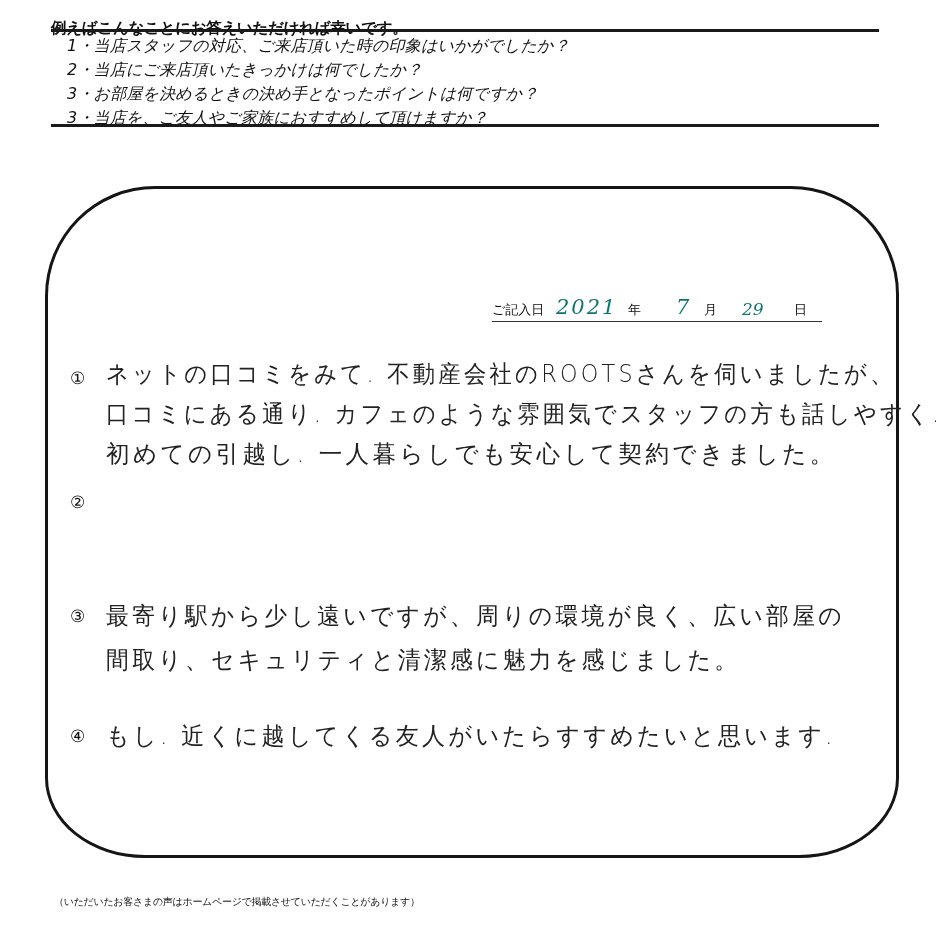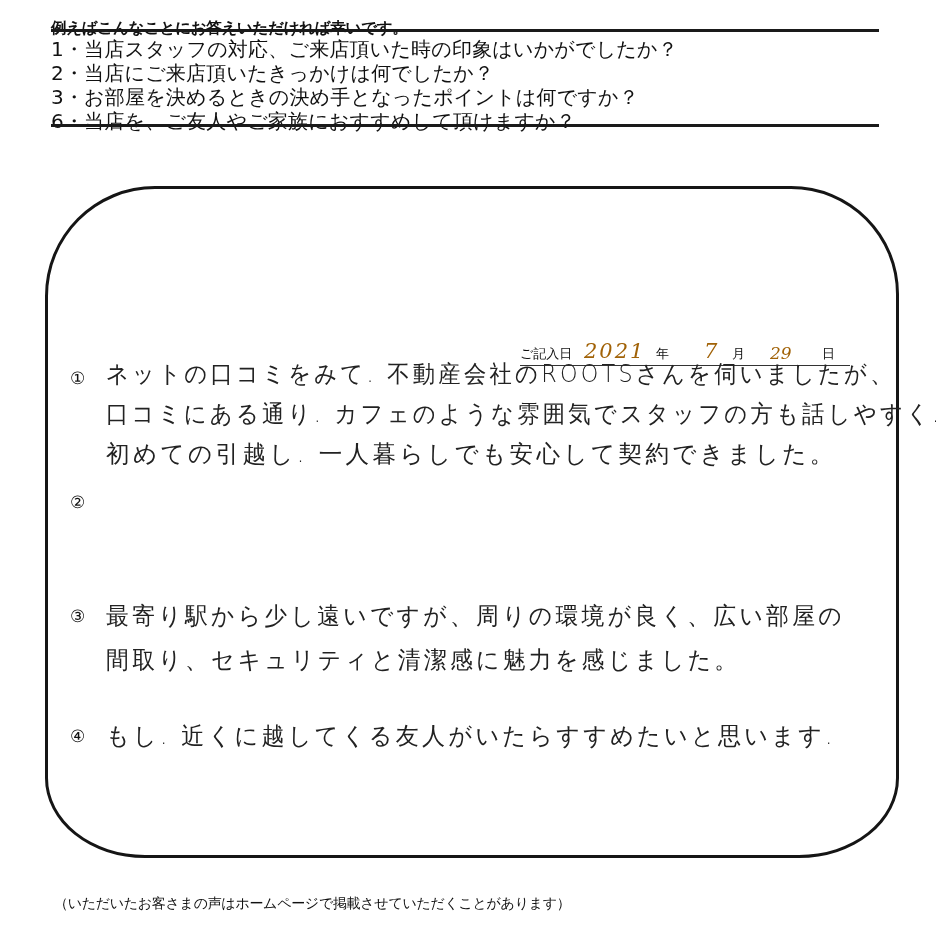--- a/index.html
+++ b/index.html
@@ -3,56 +3,56 @@
 <meta charset="utf-8">
 <style>
   html, body { margin: 0; padding: 0; background: #ffffff; }
   body { width: 936px; height: 944px; position: relative; overflow: hidden;
          font-family: "DejaVu Sans", "Liberation Sans", sans-serif; color: #111; }
 
   .header { position: absolute; left: 51px; top: 6px; width: 828px; }
   .header-title { position: absolute; left: 0; top: 12px; font-size: 15.5px; font-weight: bold;
                   letter-spacing: -0.3px; white-space: nowrap; }
   .header-rule-top { position: absolute; left: 0; top: 23px; width: 828px; height: 3px; background: #1a1a1a; }
-  .q { position: absolute; left: 0; font-size: 20px; white-space: nowrap; letter-spacing: 0.2px; }
+  .q { position: absolute; left: 16px; font-size: 16px; white-space: nowrap; letter-spacing: 0.2px; font-style: italic; }
   .q1 { top: 30px; } .q2 { top: 54px; text-align: right; } .q3 { top: 78px; text-align: center; } .q4 { top: 102px; }
   .header-rule-bottom { position: absolute; left: 0; top: 118px; width: 828px; height: 3px; background: #1a1a1a; }
 
   .card { position: absolute; left: 45px; top: 186px; width: 848px; height: 666px;
           border: 3px solid #151515; border-radius: 110px 108px 100px 100px / 110px 108px 80px 80px;
           box-sizing: content-box; }
 
-  .date-row { position: absolute; left: 520px; top: 292px; width: 330px; height: 30px; margin-top: 44px; }
+  .date-row { position: absolute; left: 492px; top: 292px; width: 330px; height: 30px; }
   .date-rule { position: absolute; left: 0; bottom: 0; width: 330px; height: 1.5px; background: #333; }
   .date-label { position: absolute; left: 0; bottom: 3px; font-size: 13px; }
-  .hand { font-family: "DejaVu Serif", serif; font-style: italic; color: #a16207; }
+  .hand { font-family: "DejaVu Serif", serif; font-style: italic; color: #0f766e; }
   .date-year { position: absolute; left: 64px; bottom: 3px; font-size: 21px; letter-spacing: 2px; }
   .date-unit { position: absolute; bottom: 3px; font-size: 13px; }
   .u-year { left: 136px; } .u-month { left: 212px; } .u-day { left: 302px; }
   .date-month { position: absolute; left: 184px; bottom: 3px; font-size: 21px; }
   .date-day { position: absolute; left: 250px; bottom: 3px; font-size: 17px; }
 
   .ans { position: absolute; left: 70px; width: 790px; }
   .ans .num { position: absolute; left: 0; font-size: 17px; font-family: "DejaVu Serif", serif; }
   .ans .line { position: absolute; left: 36px; font-size: 24px; letter-spacing: 3.5px; white-space: nowrap;
                font-family: "DejaVu Sans", sans-serif; font-weight: 200; color: #222; transform-origin: left center; }
   .a1 { top: 358px; } .a2 { top: 488px; } .a3 { top: 600px; } .a4 { top: 720px; }
 
-  .footer { position: absolute; left: 54px; top: 895px; font-size: 14px; white-space: nowrap; letter-spacing: -0.3px; }
+  .footer { position: absolute; left: 54px; top: 895px; font-size: 10px; white-space: nowrap; letter-spacing: -0.3px; }
 </style>
 </head>
 <body>
 
 <div class="header">
   <div class="header-title">例えばこんなことにお答えいただければ幸いです。</div>
   <div class="header-rule-top"></div>
   <div class="q q1">1・当店スタッフの対応、ご来店頂いた時の印象はいかがでしたか？</div>
   <div class="q q2">2・当店にご来店頂いたきっかけは何でしたか？</div>
   <div class="q q3">3・お部屋を決めるときの決め手となったポイントは何ですか？</div>
-  <div class="q q4">6・当店を、ご友人やご家族におすすめして頂けますか？</div>
+  <div class="q q4">3・当店を、ご友人やご家族におすすめして頂けますか？</div>
   <div class="header-rule-bottom"></div>
 </div>
 
 <div class="card"></div>
 
 <div class="date-row">
   <span class="date-label">ご記入日</span>
   <span class="date-year hand">2021</span>
   <span class="date-unit u-year">年</span>
   <span class="date-month hand">7</span>

